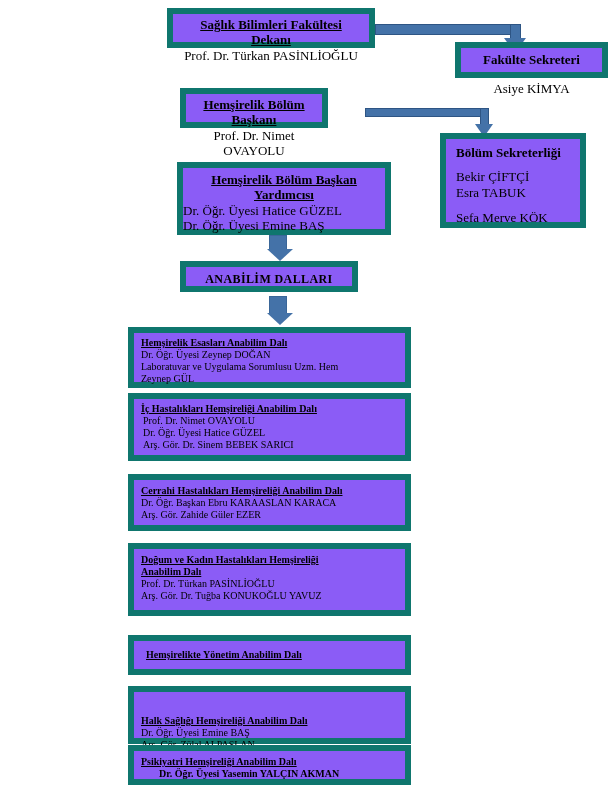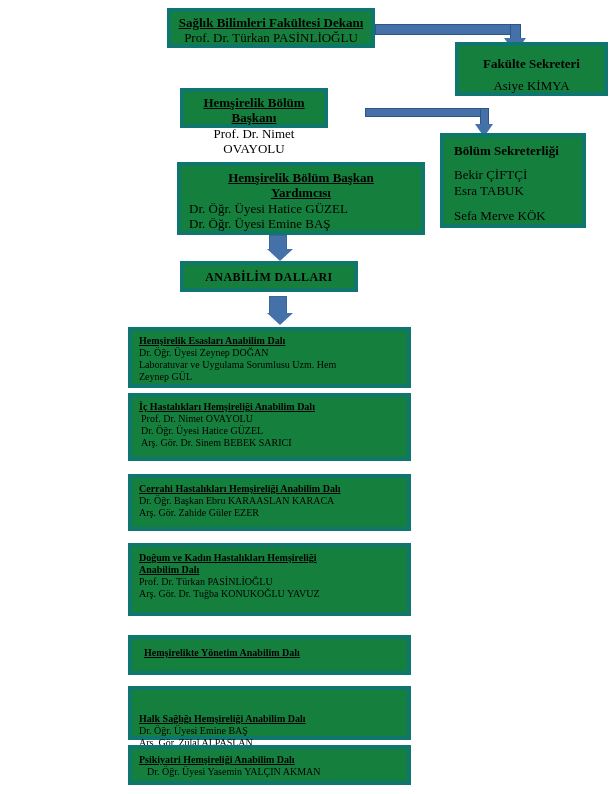--- a/index.html
+++ b/index.html
@@ -9,22 +9,22 @@
     background:#ffffff;
     font-family:"Liberation Serif","DejaVu Serif",serif;
     color:#000000;
     position:relative;
     overflow:hidden;
   }
   .canvas{position:relative;width:615px;height:794px;}
 
   .box{
     position:absolute;
-    border:4px solid #0f766e;
-    background:#15803d;
+    border:6px solid #0f766e;
+    background:#8b5cf6;
     box-sizing:border-box;
     padding:3px 6px;
   }
   .title{
     font-weight:bold;
     text-decoration:underline;
     line-height:1.18;
   }
   .line{line-height:1.2;}
   .center{text-align:center;}
@@ -80,38 +80,38 @@
     <div class="bar-h" style="left:365px;top:108px;width:124px;height:9px;"></div>
     <div class="bar-v" style="left:480px;top:108px;width:9px;height:19px;"></div>
     <div class="arrow-dn sm" style="left:475px;top:124px;"></div>
   </div>
 
   <div class="box" style="left:167px;top:8px;width:208px;height:40px;">
     <div class="title center fs13">Sağlık Bilimleri Fakültesi Dekanı</div>
     <div class="line center fs13">Prof. Dr. Türkan PASİNLİOĞLU</div>
   </div>
 
-  <div class="box" style="left:455px;top:42px;width:153px;height:54px;padding-top:10px;">
+  <div class="box" style="left:455px;top:42px;width:153px;height:36px;padding-top:4px;">
     <div class="title center fs13" style="text-decoration:none;">Fakülte Sekreteri</div>
-    <div class="line center fs13" style="margin-top:7px;">Asiye KİMYA</div>
+    <div class="line center fs13" style="margin-top:14px;">Asiye KİMYA</div>
   </div>
 
   <div class="box" style="left:180px;top:88px;width:148px;height:40px;">
     <div class="title center fs13">Hemşirelik Bölüm Başkanı</div>
     <div class="line center fs13">Prof. Dr. Nimet OVAYOLU</div>
   </div>
 
   <div class="box" style="left:420px;top:133px;width:146px;height:95px;padding:6px 10px;margin-left:20px;">
     <div class="title fs13" style="text-decoration:none;">Bölüm Sekreterliği</div>
     <div class="line fs13" style="margin-top:9px;">Bekir ÇİFTÇİ</div>
     <div class="line fs13">Esra TABUK</div>
     <div class="line fs13" style="margin-top:9px;">Sefa Merve KÖK</div>
   </div>
 
-  <div class="box" style="left:177px;top:162px;width:248px;height:73px;padding:4px 8px;">
+  <div class="box" style="left:177px;top:162px;width:214px;height:73px;padding:4px 0;">
     <div class="title center fs13">Hemşirelik Bölüm Başkan</div>
     <div class="title center fs13">Yardımcısı</div>
     <div class="line fs13">Dr. Öğr. Üyesi Hatice GÜZEL</div>
     <div class="line fs13">Dr. Öğr. Üyesi Emine BAŞ</div>
   </div>
 
   <div class="conn">
     <div class="vshaft" style="left:269px;top:235px;width:18px;height:16px;"></div>
     <div class="arrow-dn" style="left:267px;top:249px;border-left-width:13px;border-right-width:13px;border-top-width:12px;"></div>
   </div>
@@ -157,16 +157,16 @@
   </div>
 
   <div class="box" style="left:128px;top:686px;width:283px;height:51px;padding:23px 7px;">
     <div class="title fs12">Halk Sağlığı Hemşireliği Anabilim Dalı</div>
     <div class="line fs12">Dr. Öğr. Üyesi Emine BAŞ</div>
     <div class="line fs12">Arş. Gör. Zülal ALPASLAN</div>
   </div>
 
   <div class="box" style="left:128px;top:745px;width:283px;height:40px;padding:5px 7px;">
     <div class="title fs12">Psikiyatri Hemşireliği Anabilim Dalı</div>
-    <div class="line fs12" style="margin-left:8px;">Dr. Öğr. Üyesi Yasemin YALÇIN AKMAN</div>
+    <div class="line fs12" style="margin-left:18px;font-weight:bold;">Dr. Öğr. Üyesi Yasemin YALÇIN AKMAN</div>
   </div>
 
 </div>
 
 </body></html>

